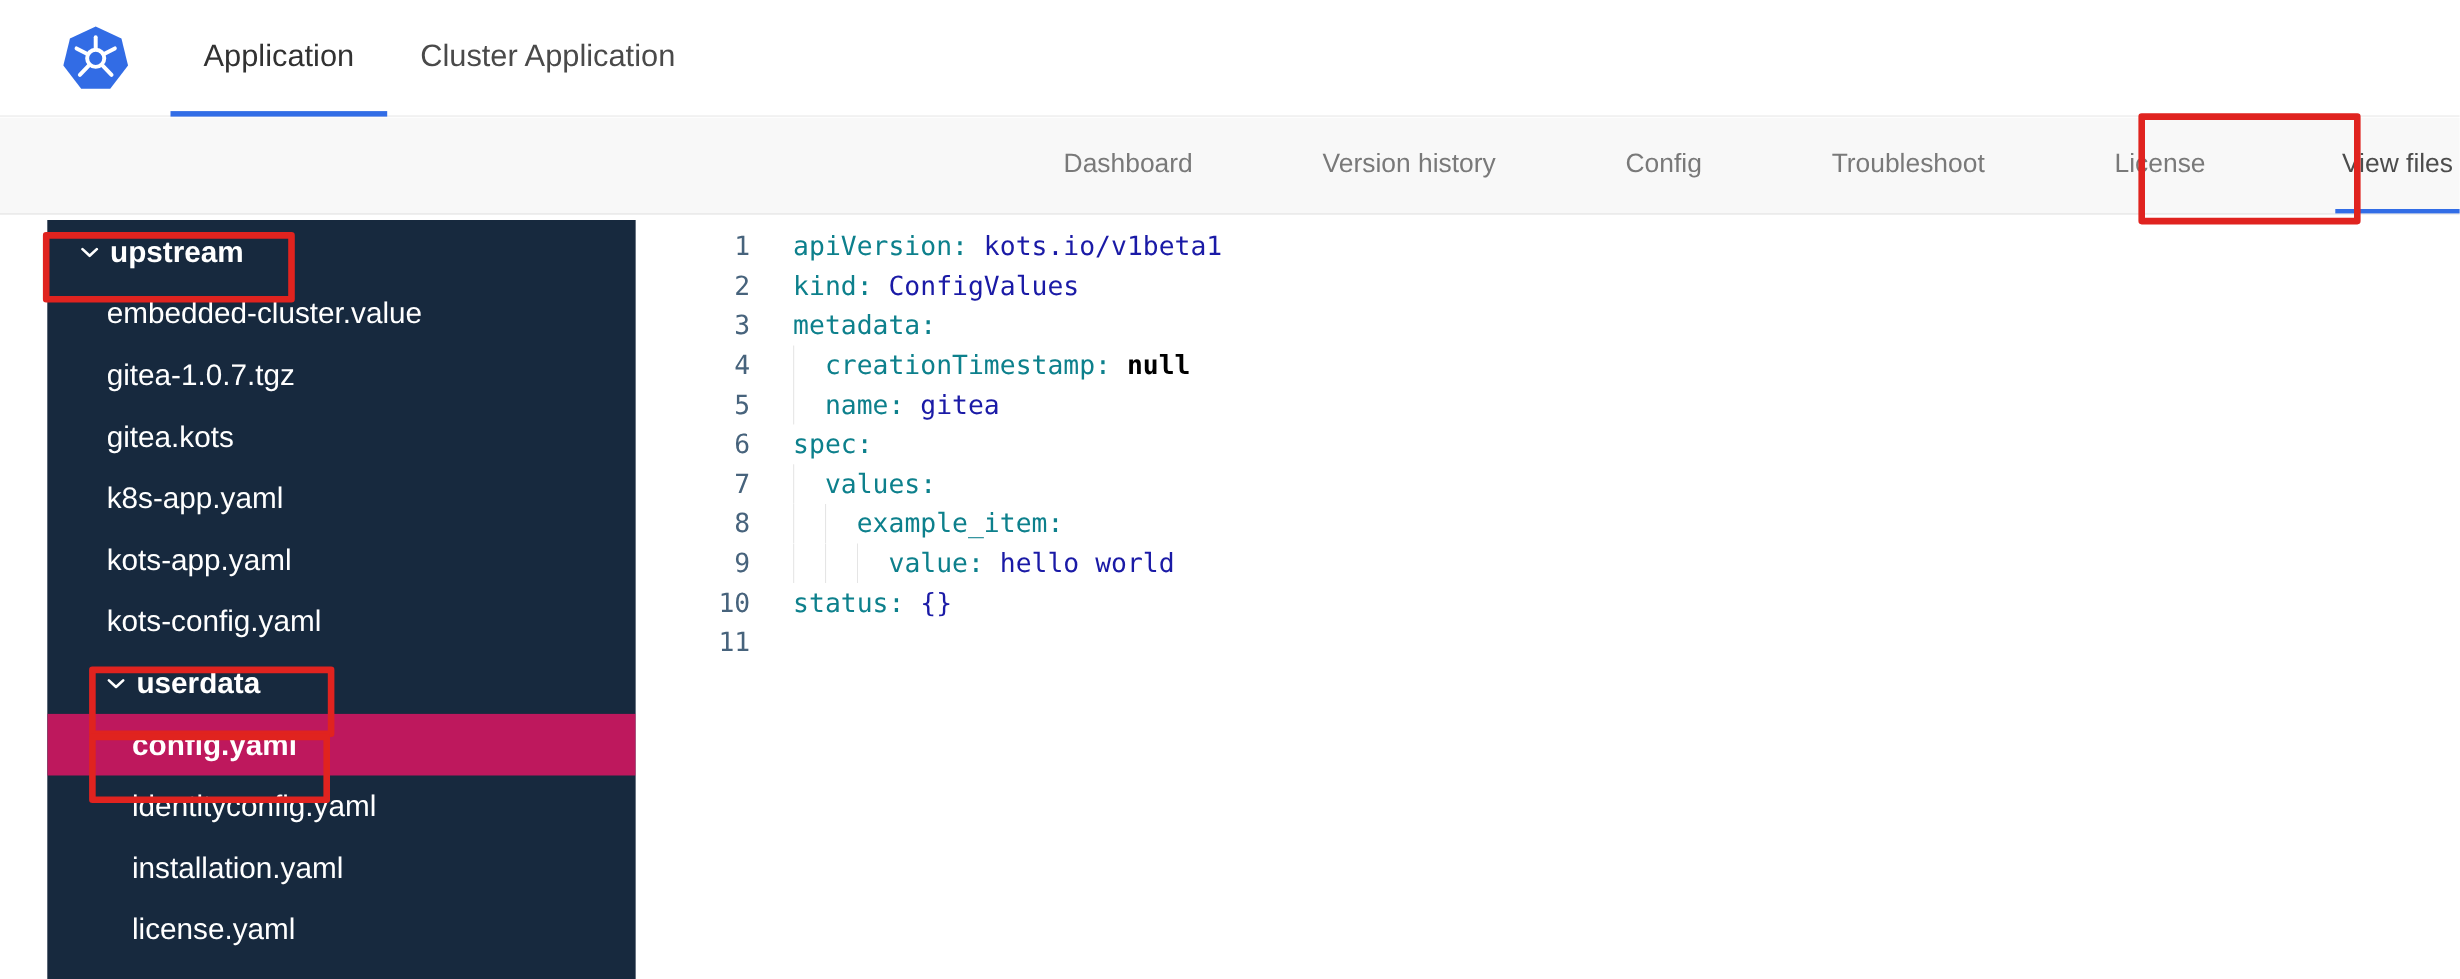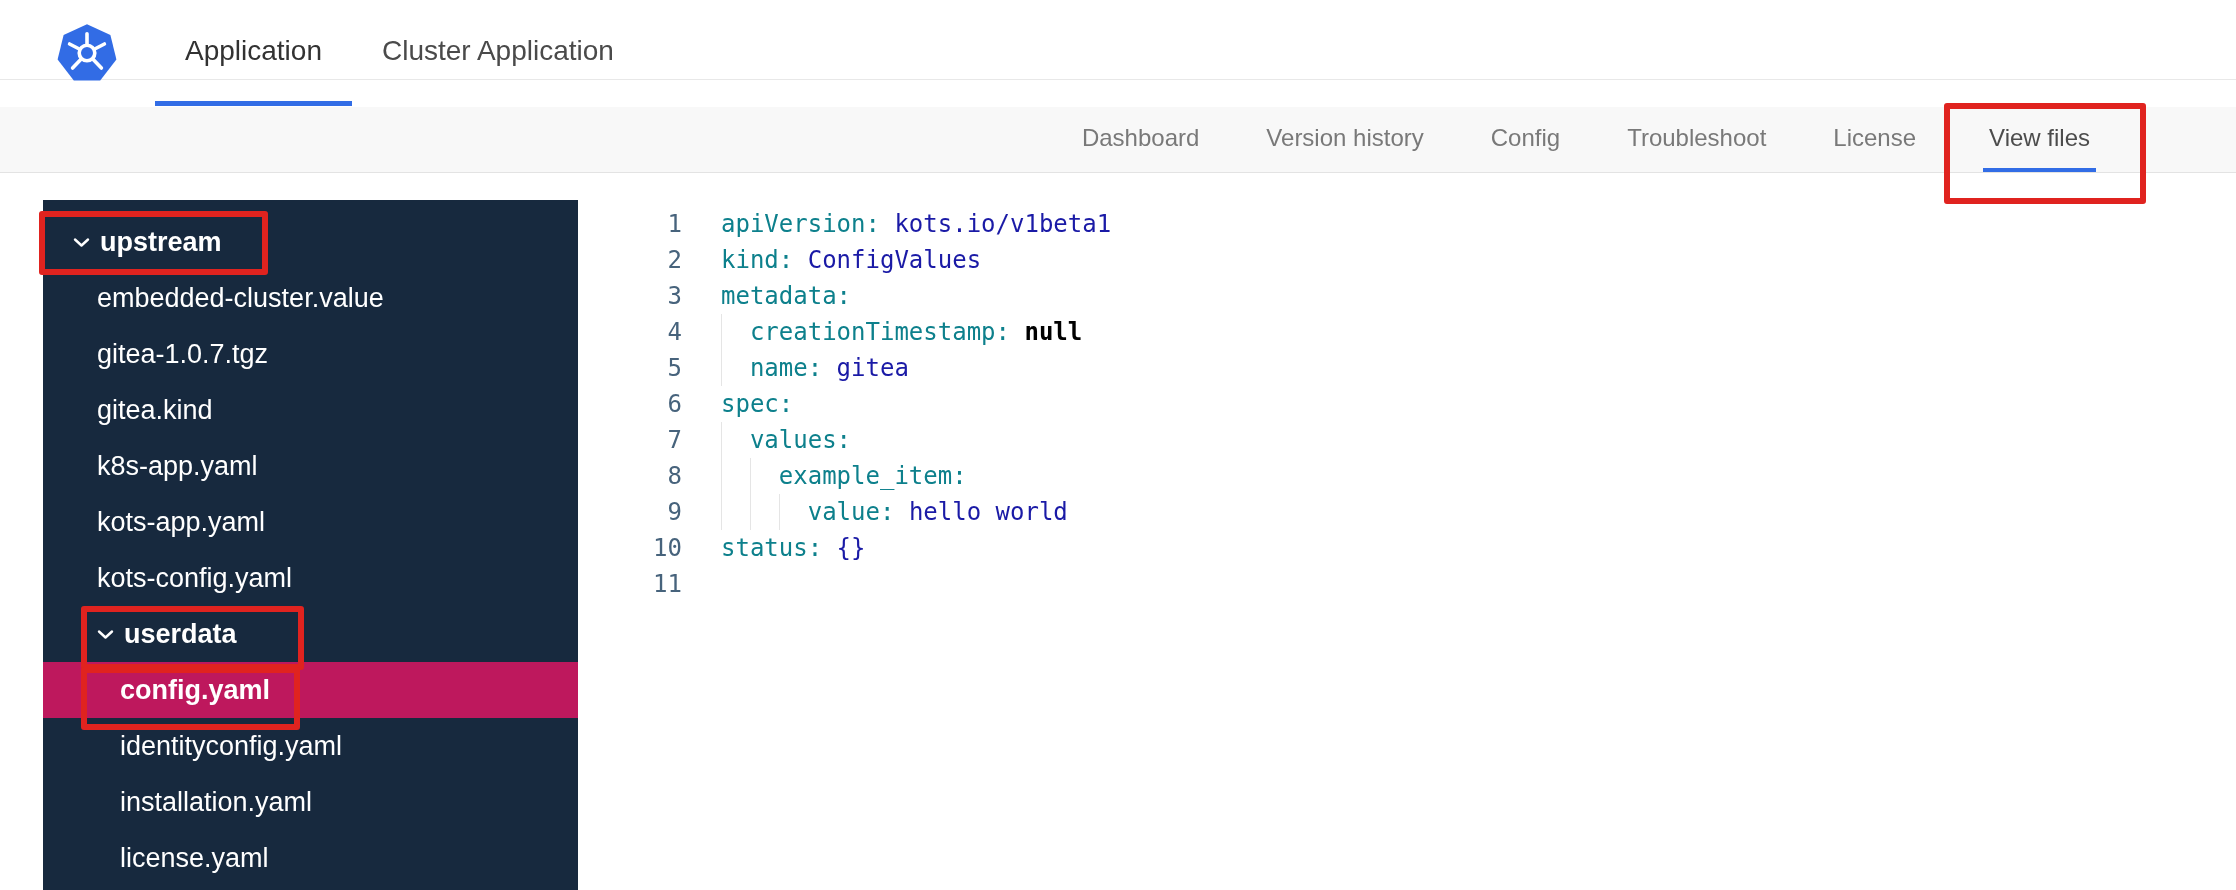--- a/index.html
+++ b/index.html
@@ -4,49 +4,49 @@
 <style>
   html,body{margin:0;padding:0;}
   body{
     width:2236px;height:890px;position:relative;overflow:hidden;
     background:#ffffff;font-family:"Liberation Sans", sans-serif;
     -webkit-font-smoothing:antialiased;
   }
 
   
   .topbar{
-    position:absolute;left:0;top:0;width:2236px;height:80px;
+    position:absolute;left:0;top:0;width:2236px;height:106px;
     background:#ffffff;border-bottom:1px solid #e8e8e8;box-sizing:border-box;
   }
   .logo{position:absolute;left:57px;top:23px;width:60px;height:60px;}
   .app-tabs{
     position:absolute;left:155px;top:0;height:106px;display:flex;align-items:stretch;
   }
   .app-tab{
     display:flex;align-items:center;padding:0 30px;font-size:28px;color:#4a4a4a;
     border-bottom:5px solid transparent;box-sizing:border-box;cursor:pointer;
   }
   .app-tab.active{color:#323232;font-weight:500;border-bottom-color:#326de6;}
 
   
   .subnav{
-    position:absolute;left:0;top:107px;width:2236px;height:66px;
+    position:absolute;left:0;top:107px;width:2236px;height:88px;
     background:#f8f8f8;border-bottom:1px solid #e3e3e3;box-sizing:border-box;
-    display:flex;justify-content:flex-end;align-items:stretch;gap:67px;padding-right:140px;
+    display:flex;justify-content:flex-end;align-items:stretch;gap:118px;
   }
   .subnav-item{
     display:flex;align-items:center;font-size:24px;color:#797979;
     border-bottom:4px solid transparent;box-sizing:border-box;cursor:pointer;white-space:nowrap;
   }
   .subnav-item.active{color:#4c4c4c;border-bottom-color:#326de6;padding:0 6px;}
 
   
   .sidebar{
     position:absolute;left:43px;top:200px;width:535px;bottom:0;
-    background:#17293e;padding-top:14px;box-sizing:border-box;overflow:hidden;
+    background:#17293e;padding-top:1px;box-sizing:border-box;overflow:hidden;
   }
   .tree-row{
     height:56px;display:flex;align-items:center;color:#ffffff;font-size:27px;
     cursor:pointer;box-sizing:border-box;white-space:nowrap;
   }
   .tree-row.depth0{padding-left:30px;}
   .tree-row.depth1{padding-left:54px;}
   .tree-row.depth2{padding-left:77px;}
   .tree-row.folder{font-weight:700;}
   .tree-row.selected{background:#be185d;font-weight:700;}
@@ -120,21 +120,21 @@
       </span>
       <span class="tree-label">upstream</span>
     </div>
     <div class="tree-row depth1">
       <span class="tree-label">embedded-cluster.value</span>
     </div>
     <div class="tree-row depth1">
       <span class="tree-label">gitea-1.0.7.tgz</span>
     </div>
     <div class="tree-row depth1">
-      <span class="tree-label">gitea.kind</span>
+      <span class="tree-label">gitea.kots</span>
     </div>
     <div class="tree-row depth1">
       <span class="tree-label">k8s-app.yaml</span>
     </div>
     <div class="tree-row depth1">
       <span class="tree-label">kots-app.yaml</span>
     </div>
     <div class="tree-row depth1">
       <span class="tree-label">kots-config.yaml</span>
     </div>

